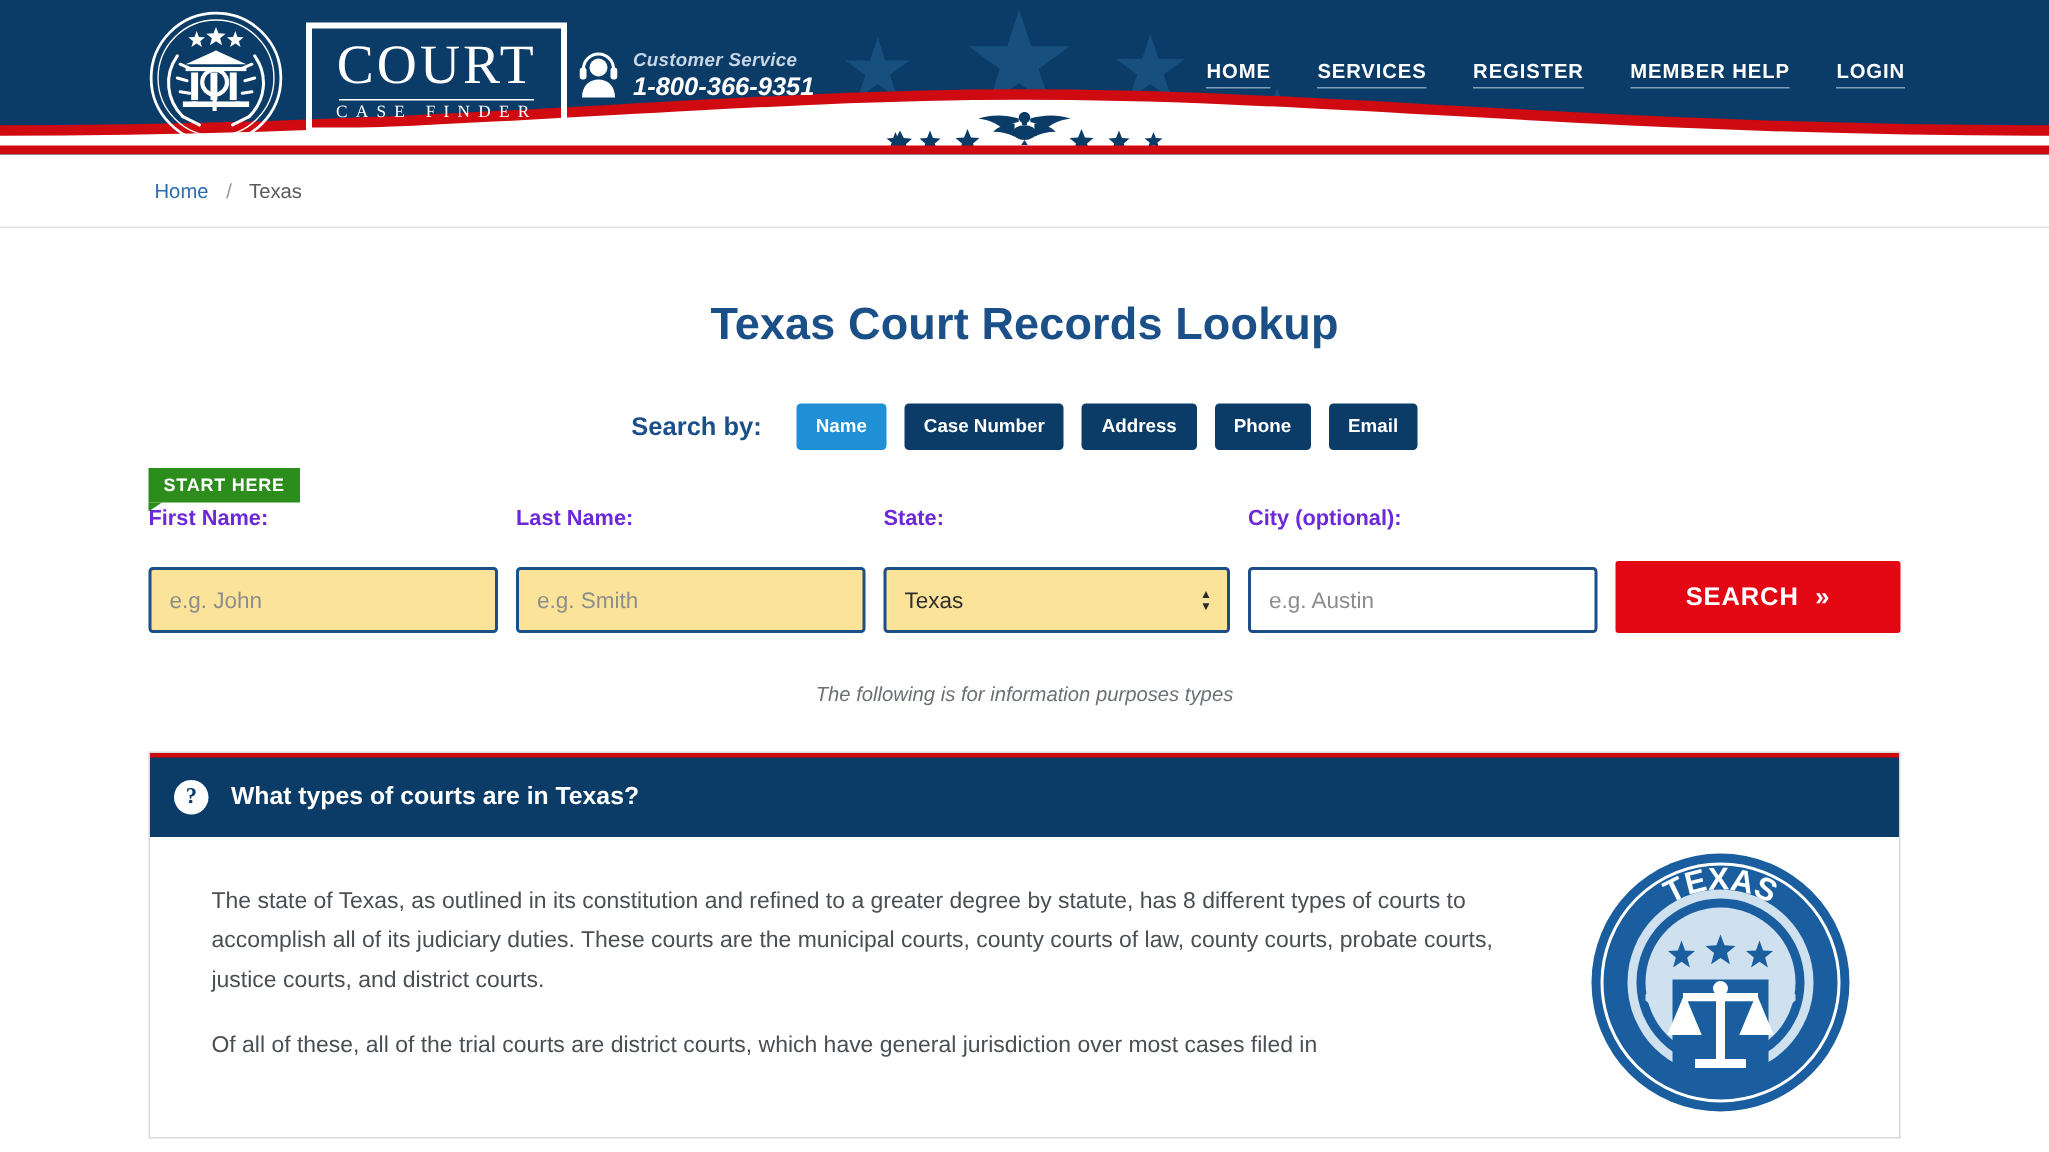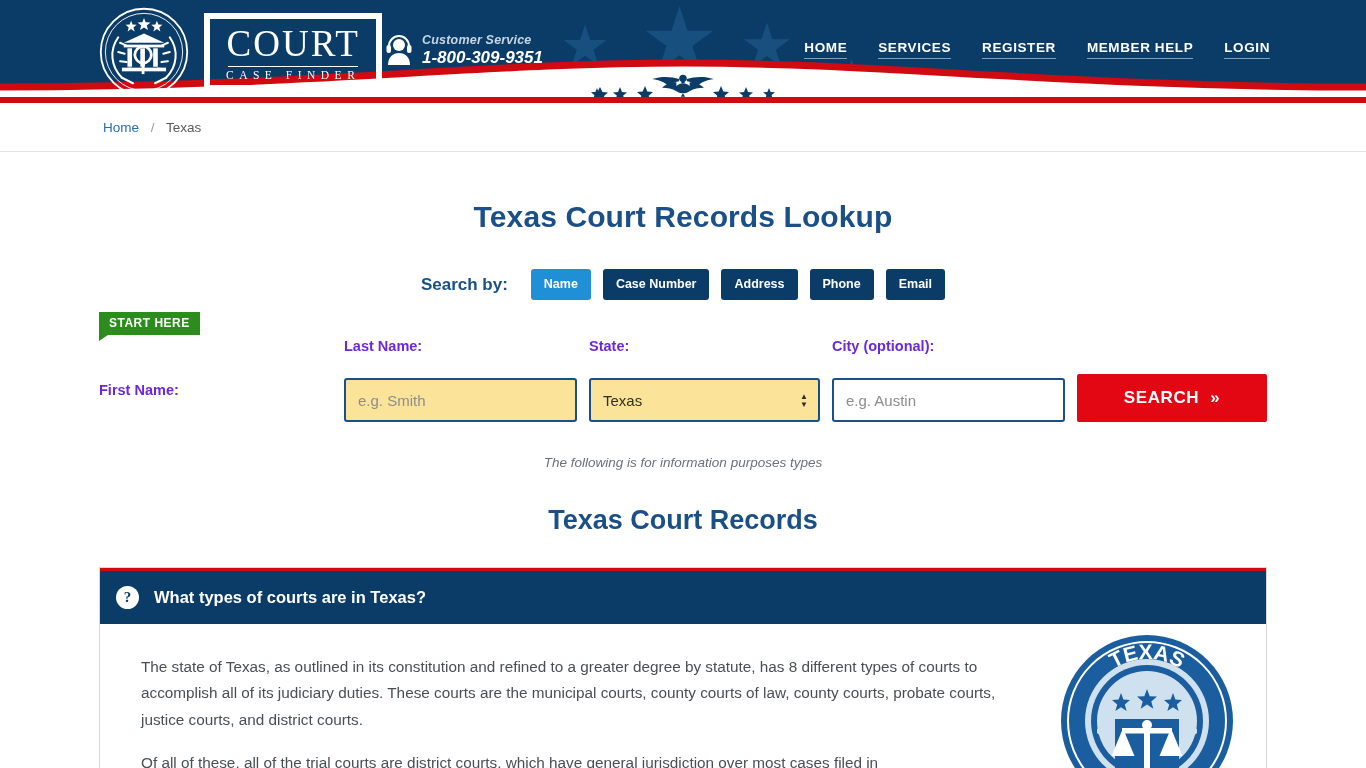--- a/index.html
+++ b/index.html
@@ -44,21 +44,21 @@
     z-index: 5;
   }
 
   .logo-area {
     position: absolute; left: 98px; top: 6px;
     display: flex; align-items: center; gap: 14px;
     z-index: 6;
   }
   .logo-mark { width: 92px; height: 92px; }
   .logo-text-box {
-    border: 6px solid #ffffff;
+    border: 4px solid #ffffff;
     padding: 6px 16px 4px 16px;
     text-align: center;
   }
   .logo-word {
     font-family: "Liberation Serif", serif;
     font-size: 37px; letter-spacing: 2px;
     color: #ffffff; font-weight: 400; line-height: 1;
   }
   .logo-rule { height: 1px; background: #ffffff; margin: 4px 2px 3px; }
   .logo-sub {
@@ -313,21 +313,21 @@
         <path d="M3,31 C3,23 8,19 14,19 C20,19 25,23 25,31 Z"></path>
       </g>
       <g fill="none" stroke="#ffffff" stroke-width="2">
         <path d="M4,12 A10,10 0 0 1 24,12"></path>
       </g>
       <rect x="1.5" y="11" width="4.5" height="8" rx="2" fill="#ffffff"></rect>
       <rect x="22" y="11" width="4.5" height="8" rx="2" fill="#ffffff"></rect>
     </svg>
     <div>
       <div class="cs-label">Customer Service</div>
-      <div class="cs-phone">1-800-309-9351</div>
+      <div class="cs-phone">1-800-366-9351</div>
     </div>
   </div>
 
   <div class="nav">
     <a href="#">HOME</a>
     <a href="#">SERVICES</a>
     <a href="#">REGISTER</a>
     <a href="#">MEMBER HELP</a>
     <a href="#">LOGIN</a>
   </div>
@@ -353,20 +353,21 @@
     <div class="tab">Phone</div>
     <div class="tab">Email</div>
   </div>
 
   <div class="form-wrap">
     <div class="start-here">START HERE</div>
 
     <div class="fields">
       <div class="field f-first">
         <label>First Name:</label>
+        <input class="inp-yellow" type="text" placeholder="e.g. John" style="">
       </div>
 
       <div class="field f-last">
         <label>Last Name:</label>
         <input class="inp-yellow" type="text" placeholder="e.g. Smith" style="">
       </div>
 
       <div class="field f-state">
         <label>State:</label>
         <div class="select-wrap">
@@ -387,21 +388,20 @@
 
       <button class="search-btn">
         <span>SEARCH</span>
         <span class="chev">»</span>
       </button>
     </div>
   </div>
 
   <div class="disclaimer">The following is for information purposes types</div>
 
-  <h2 class="section-title">Texas Court Records</h2>
 
   <div class="faq">
     <div class="faq-head">
       <div class="q-icon">?</div>
       <div class="faq-q">What types of courts are in Texas?</div>
     </div>
     <div class="faq-body">
       <p>The state of Texas, as outlined in its constitution and refined to a greater degree by statute, has 8 different types of courts to accomplish all of its judiciary duties. These courts are the municipal courts, county courts of law, county courts, probate courts, justice courts, and district courts.</p>
       <p>Of all of these, all of the trial courts are district courts, which have general jurisdiction over most cases filed in</p>
 

